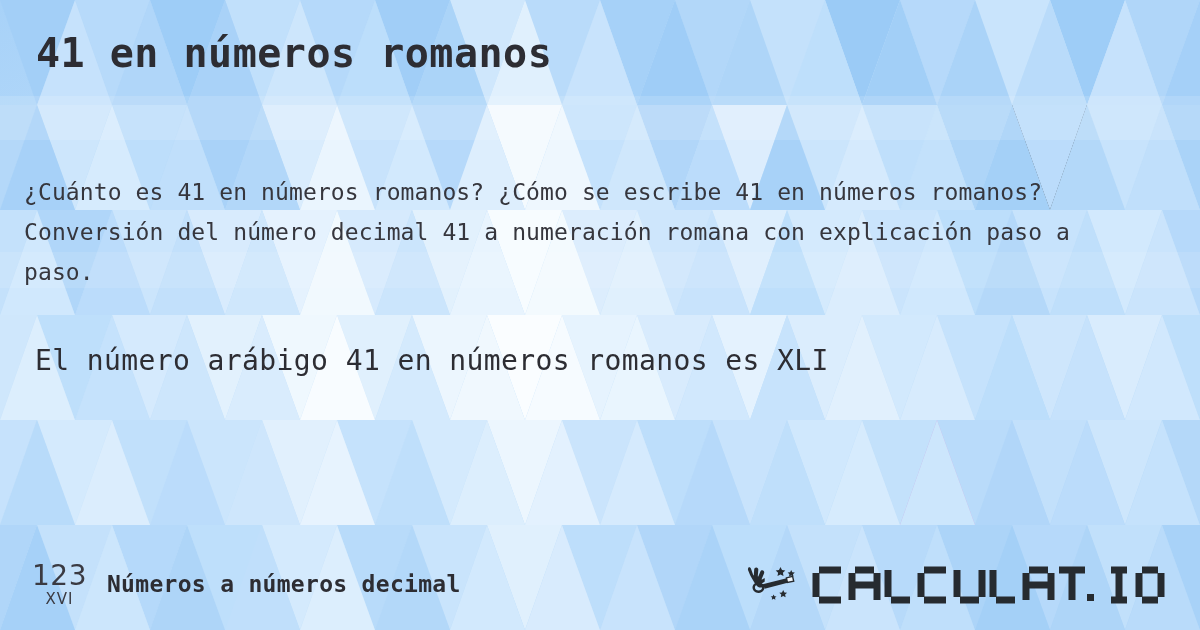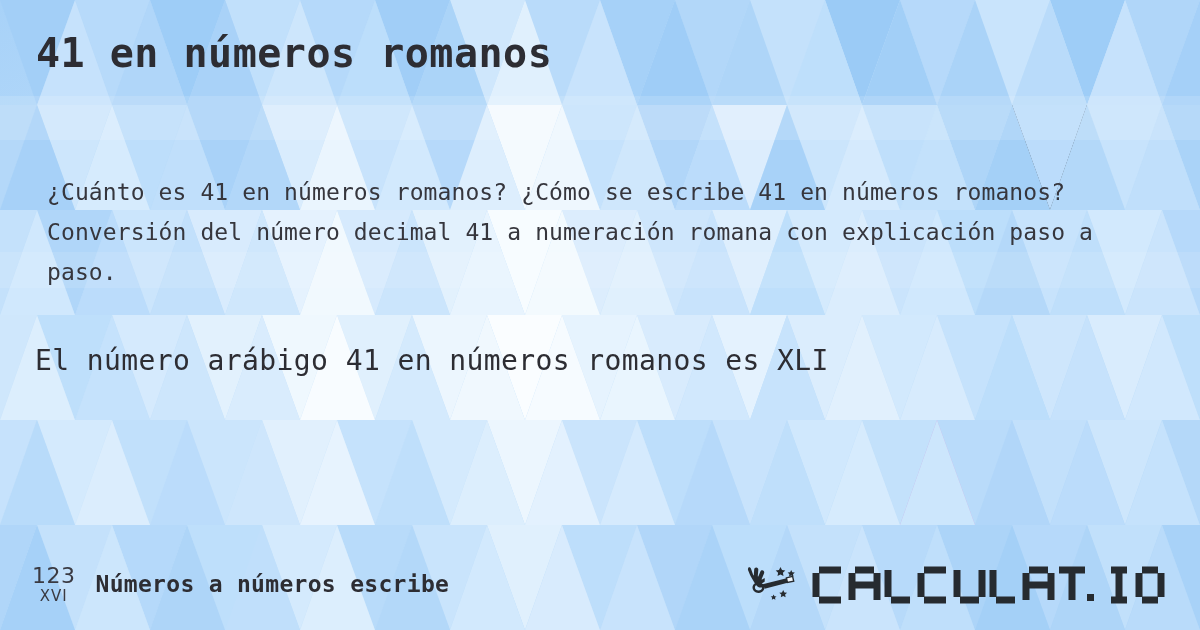--- a/index.html
+++ b/index.html
@@ -47,21 +47,21 @@
     font-size: 40px;
     font-weight: 700;
     letter-spacing: 0.5px;
     color: #2d2d33;
     white-space: nowrap;
     margin: 0;
   }
 
   .description {
     position: absolute;
-    left: 47px;
+    left: 24px;
     top: 172px;
     width: 1080px;
     font-family: "DejaVu Sans Mono", "Liberation Mono", monospace;
     font-size: 23px;
     font-weight: 400;
     line-height: 40px;
     color: #36363d;
     margin: 0;
     letter-spacing: 0.1px;
   }
@@ -103,21 +103,21 @@
     display: flex;
     flex-direction: column;
     align-items: center;
     justify-content: center;
     line-height: 1;
     color: #3a3a42;
     font-family: "DejaVu Sans", "Liberation Sans", sans-serif;
     font-weight: 400;
   }
   .frac-top {
-    font-size: 22px;
+    font-size: 28px;
     letter-spacing: 0.5px;
     display: block;
   }
   .frac-bottom {
     font-size: 15px;
     letter-spacing: 1px;
     display: block;
     margin-top: 2px;
   }
 
@@ -380,21 +380,21 @@
 
     <div class="footer">
 
       <div class="footer-left">
 
         <div class="frac-logo">
           <span class="frac-top">123</span>
           <span class="frac-bottom">XVI</span>
         </div>
 
-        <span class="footer-label">Números a números escribe</span>
+        <span class="footer-label">Números a números decimal</span>
       </div>
 
       <div class="brand">
 
         <svg class="brand-icon" width="64" height="46" viewBox="0 0 64 46" aria-hidden="true">
           <g fill="#262b30">
 
             <path d="M8.5 6.5c1.1-0.6 2.2 0.2 2.6 1.4l2.1 6.2c0.2 0.6 0.5 0.6 0.6 0l0.4-5.6c0.1-1.3 1-2.2 2.2-2.1 1.2 0.1 2 1.1 1.9 2.4l-0.5 6.3c0 0.6 0.4 0.7 0.6 0.2l1.9-4.6c0.5-1.2 1.6-1.7 2.7-1.2 1.1 0.5 1.5 1.7 1 2.9l-2.3 5.6c-0.2 0.5 0.1 0.8 0.5 0.5l2.4-1.6c0.2 1.2 0.2 2.5 0 3.8l-2.9 1.8c-0.4 0.3-0.3 0.7 0.2 0.7l2.9-0.3c0.4 1.1 1 2.1 1.8 3l-4.6 0.6c-2.6 0.3-4.3-0.3-5.7-2.2-1.6-2.2-4.1-6.2-5.6-9.1-1-2-2-4.2-2.6-5.9-0.4-1.2 0-2.3 0.4-2.8z"></path>
 
             <path d="M18.5 21.2c-3.3 0-6 2.4-6 5.4s2.7 5.4 6 5.4 6-2.4 6-5.4-2.7-5.4-6-5.4zm0 2.4c2 0 3.6 1.3 3.6 3s-1.6 3-3.6 3-3.6-1.3-3.6-3 1.6-3 3.6-3z"></path>

